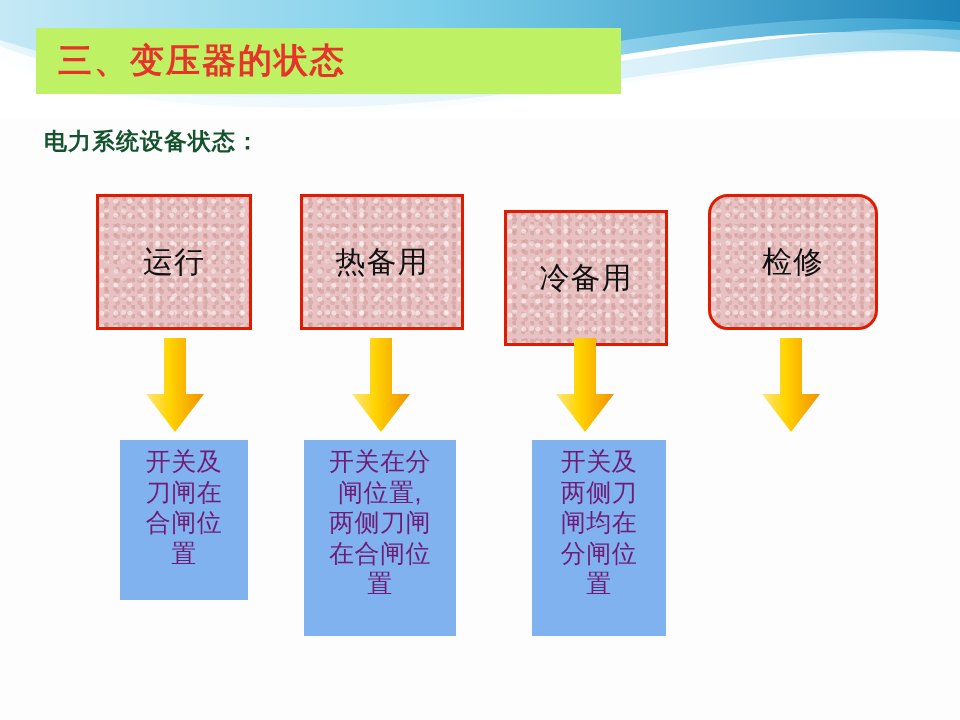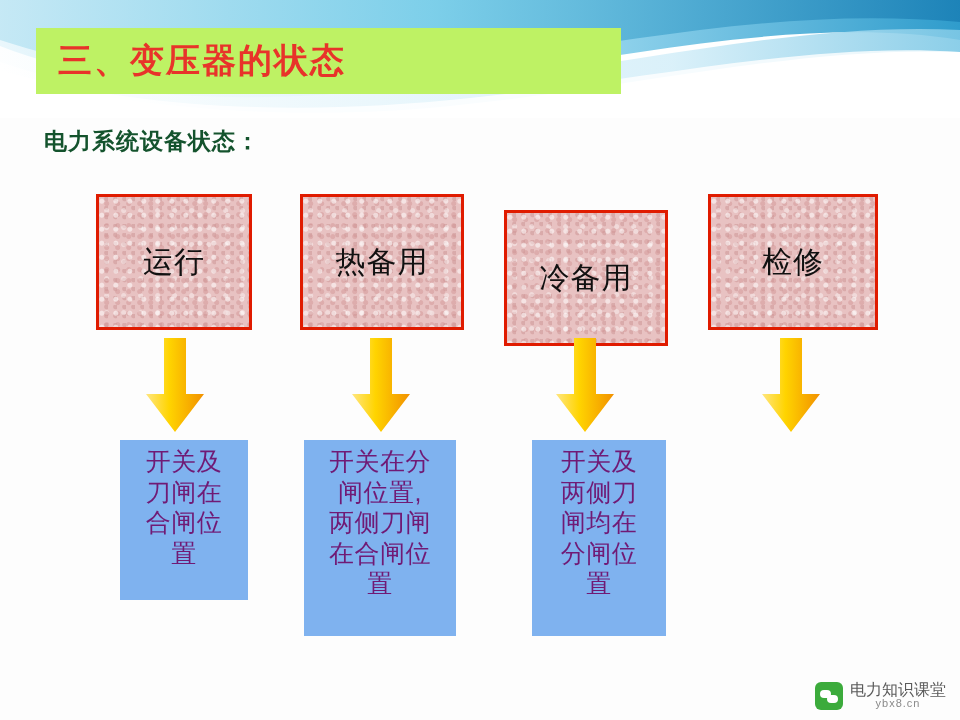--- a/index.html
+++ b/index.html
@@ -211,21 +211,21 @@
 
     <div class="state-box" style="left:88px; top:194px; width:156px; height:136px;">
       <span class="state-label">运行</span>
     </div>
     <div class="state-box" style="left:292px; top:194px; width:164px; height:136px;">
       <span class="state-label">热备用</span>
     </div>
     <div class="state-box" style="left:496px; top:194px; width:164px; height:136px;margin-top:16px;">
       <span class="state-label">冷备用</span>
     </div>
-    <div class="state-box" style="left:700px; top:194px; width:170px; height:136px;">
+    <div class="state-box" style="left:700px; top:194px; width:170px; height:136px;border-radius:20px;">
       <span class="state-label">检修</span>
     </div>
 
     <div class="arrow" style="left:136px; top:338px;">
       <svg width="62" height="96" viewBox="0 0 62 96" xmlns="http://www.w3.org/2000/svg">
         <defs>
           <linearGradient id="ag1" x1="0" y1="0" x2="1" y2="0">
             <stop offset="0%" stop-color="#ffe680"></stop>
             <stop offset="40%" stop-color="#ffd400"></stop>
             <stop offset="100%" stop-color="#f29100"></stop>
@@ -265,21 +265,14 @@
     </div>
     <div class="desc-box" style="left:524px; top:440px; width:134px; height:196px;">
       <span class="desc-text">开关及
 两侧刀
 闸均在
 分闸位
 置</span>
     </div>
   </div>
 
-  <div class="watermark">
-    <div class="wm-logo"></div>
-    <div class="wm-text-wrap">
-      <span class="wm-title">电力知识课堂</span>
-      <span class="wm-sub">ybx8.cn</span>
-    </div>
-  </div>
 
 </div>
 
 </body></html>

